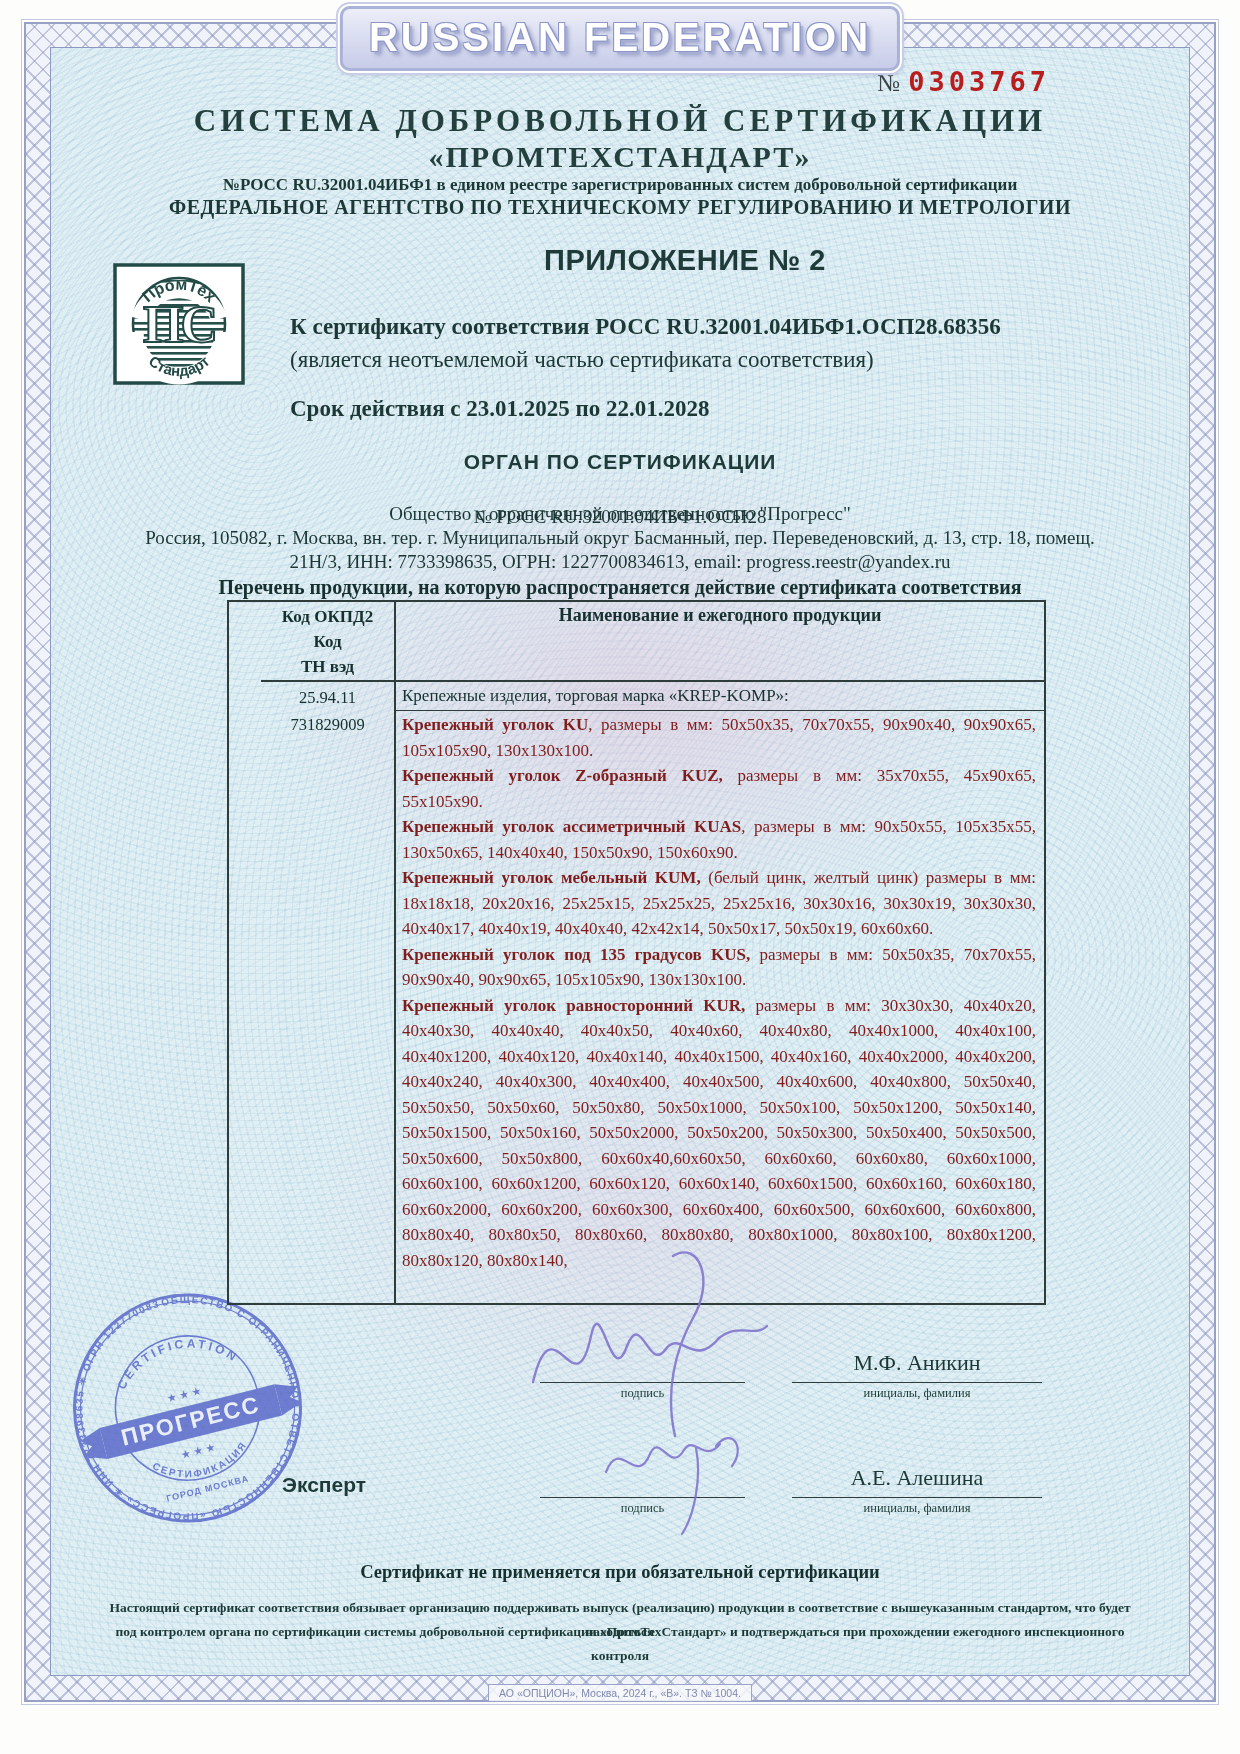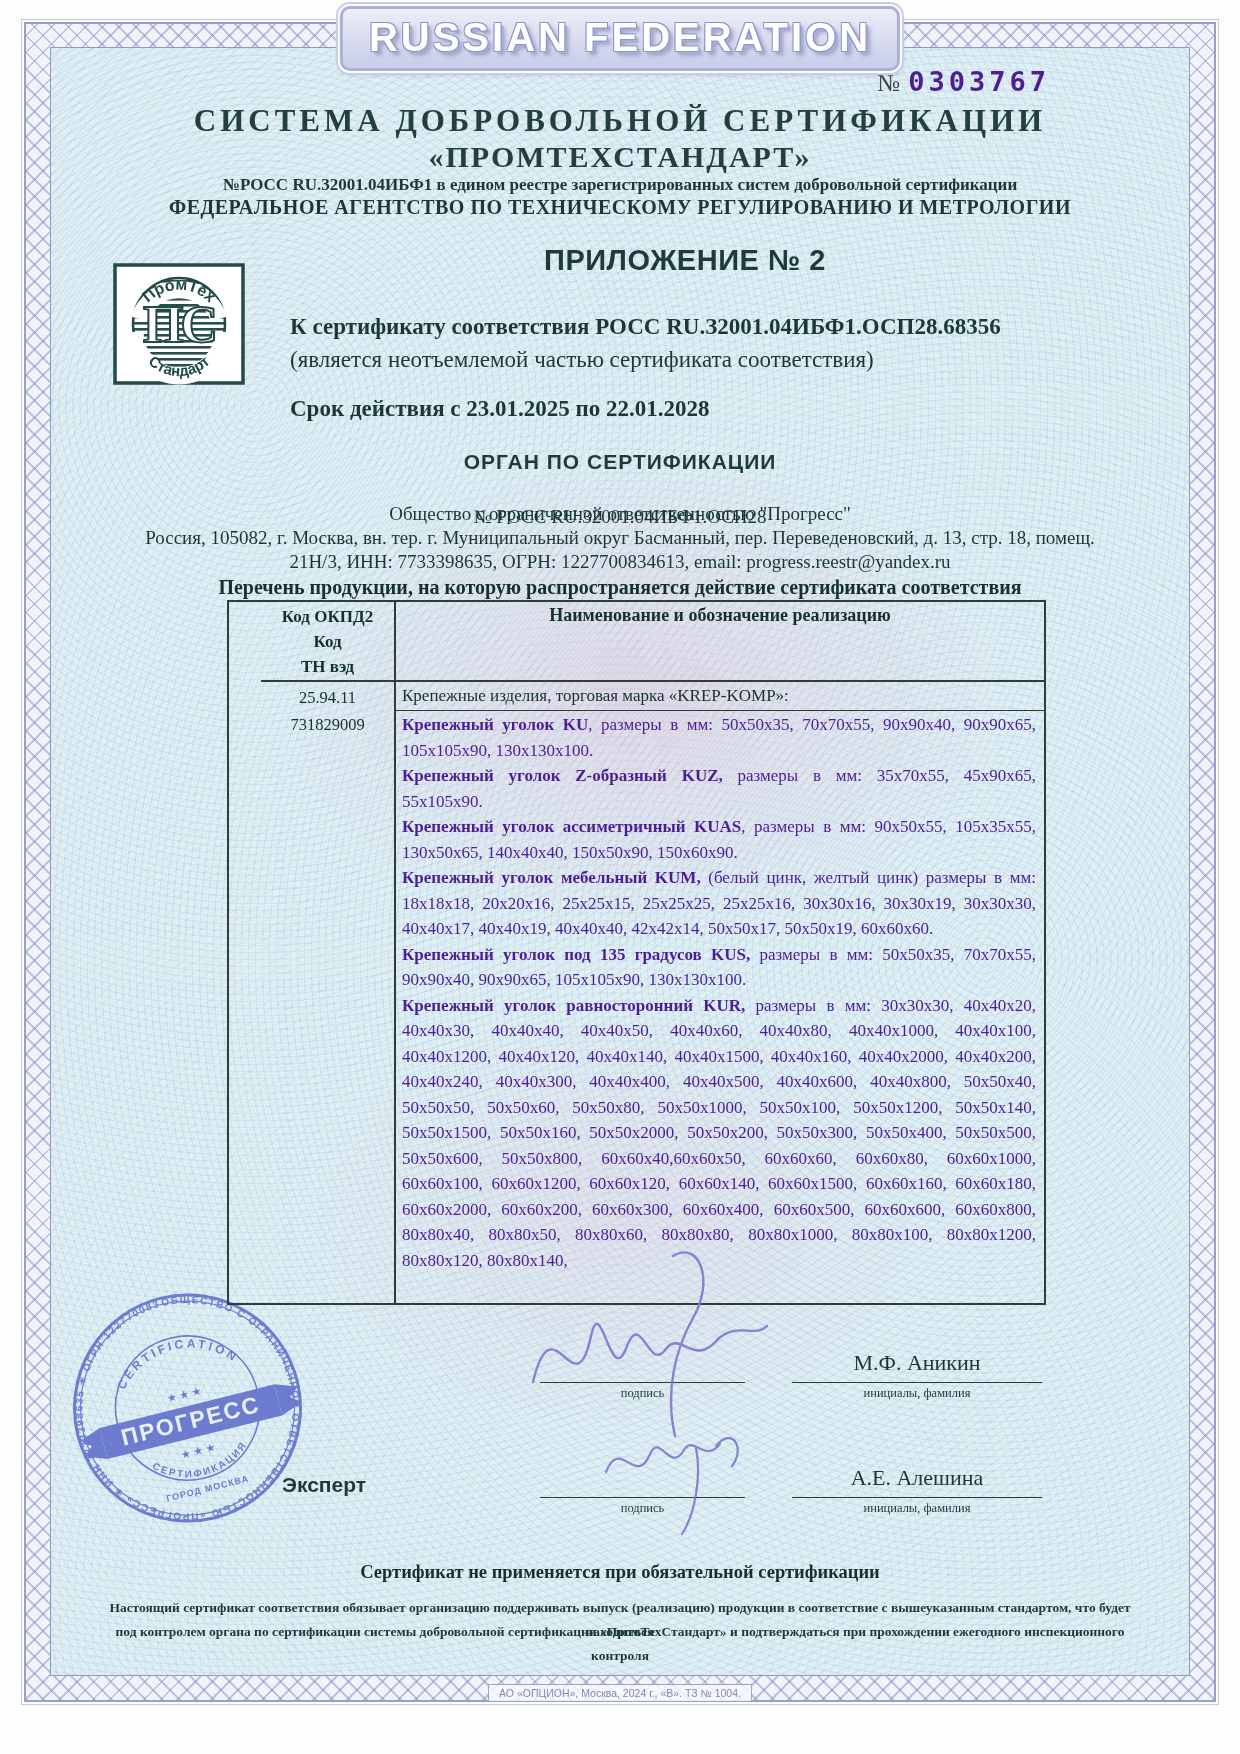--- a/index.html
+++ b/index.html
@@ -30,21 +30,21 @@
     box-shadow:0 0 0 2px #fff,0 0 0 4px #c8cde8,2px 3px 5px rgba(95,105,160,.45);z-index:5;}
   .banner span{font-family:"Liberation Sans","DejaVu Sans",sans-serif;font-weight:900;
     font-size:40px;letter-spacing:3px;color:#fff;
     text-shadow:-1px -1px 0 #8d96c8,1px -1px 0 #8d96c8,-1px 1px 0 #8d96c8,1px 1px 0 #8d96c8,
                 3px 3px 0 #a7aed6,4px 4px 4px rgba(90,100,150,.55);}
 
   
   .serial{position:absolute;top:66px;right:190px;z-index:4;white-space:nowrap;}
   .serial .pref{font-size:24px;color:#3c4448;}
   .serial .digits{font-family:"DejaVu Sans Mono","Liberation Mono",monospace;font-weight:700;
-    font-size:27px;color:#4c1d95;letter-spacing:4px;margin-left:8px;}
+    font-size:27px;color:#b91c1c;letter-spacing:4px;margin-left:8px;}
 
   
   .ctr{position:absolute;left:60px;right:60px;text-align:center;}
   .title1{top:103px;font-size:31px;font-weight:600;letter-spacing:4px;color:#24403e;text-align:center;}
   .title2{top:140px;font-size:30px;font-weight:600;letter-spacing:2px;color:#24403e;}
   .registry{top:175px;font-size:17px;font-weight:700;color:#1c3836;}
   .agency{top:196px;font-size:20px;font-weight:700;letter-spacing:.5px;color:#1c3836;}
   .annex{top:244px;font-family:"Liberation Sans","DejaVu Sans",sans-serif;
     font-size:29px;font-weight:800;color:#1e3b39;letter-spacing:.5px;margin-left:130px;}
 
@@ -68,21 +68,21 @@
     border:2px solid #2e3d3c;display:flex;flex-direction:column;background:transparent;z-index:2;padding-left:32px;}
   .tbl-head{display:flex;border-bottom:2px solid #2e3d3c;height:78px;}
   .tbl-body{display:flex;flex:1;min-height:0;}
   .c1{width:133px;border-right:2px solid #2e3d3c;flex:none;text-align:center;}
   .c2{flex:1;min-width:0;display:flex;flex-direction:column;}
   .c1h{font-size:17px;font-weight:700;line-height:25px;padding-top:2px;color:#15302e;}
   .c2h{font-size:18px;font-weight:700;text-align:center;padding-top:3px;color:#15302e;}
   .c1b{font-size:16.5px;line-height:27px;padding-top:2px;color:#15302e;}
   .intro{font-size:17px;line-height:26px;padding:1px 8px 1px 6px;border-bottom:1.5px solid #2e3d3c;color:#15302e;}
   .prods{flex:1;overflow:hidden;padding:1px 8px 0 6px;}
-  .prod{margin:0;font-size:17px;line-height:25.5px;text-align:justify;color:#4c1d95;}
+  .prod{margin:0;font-size:17px;line-height:25.5px;text-align:justify;color:#7f1d1d;}
   .prod b{font-weight:700;}
 
   
   .role{position:absolute;left:282px;font-family:"Liberation Sans","DejaVu Sans",sans-serif;
     font-size:21px;font-weight:800;color:#1d3a38;line-height:30px;}
   .role1{top:1318px;}
   .role2{top:1470px;}
   .sigline{position:absolute;height:0;border-top:1.5px solid #2e3d3c;}
   .l1a{left:540px;top:1382px;width:205px;}
   .l1b{left:792px;top:1382px;width:250px;}
@@ -171,21 +171,21 @@
   <div class="ctr addr2">21Н/3, ИНН: 7733398635, ОГРН: 1227700834613, email: progress.reestr@yandex.ru</div>
   <div class="ctr prod-head">Перечень продукции, на которую распространяется действие сертификата соответствия</div>
 
   <div class="tbl">
     <div class="tbl-head">
       <div class="c1 c1h">
         <div>Код ОКПД2</div>
         <div>Код</div>
         <div>ТН вэд</div>
       </div>
-      <div class="c2 c2h">Наименование и обозначение реализацию</div>
+      <div class="c2 c2h">Наименование и ежегодного продукции</div>
     </div>
     <div class="tbl-body">
       <div class="c1 c1b">
         <div>25.94.11</div>
         <div>731829009</div>
       </div>
       <div class="c2">
         <div class="intro">Крепежные изделия, торговая марка «KREP-KOMP»:</div>
         <div class="prods">
           <p class="prod"><b>Крепежный уголок KU</b><span>, размеры в мм: 50х50х35, 70х70х55, 90х90х40, 90х90х65, 105х105х90, 130х130х100.</span></p>

